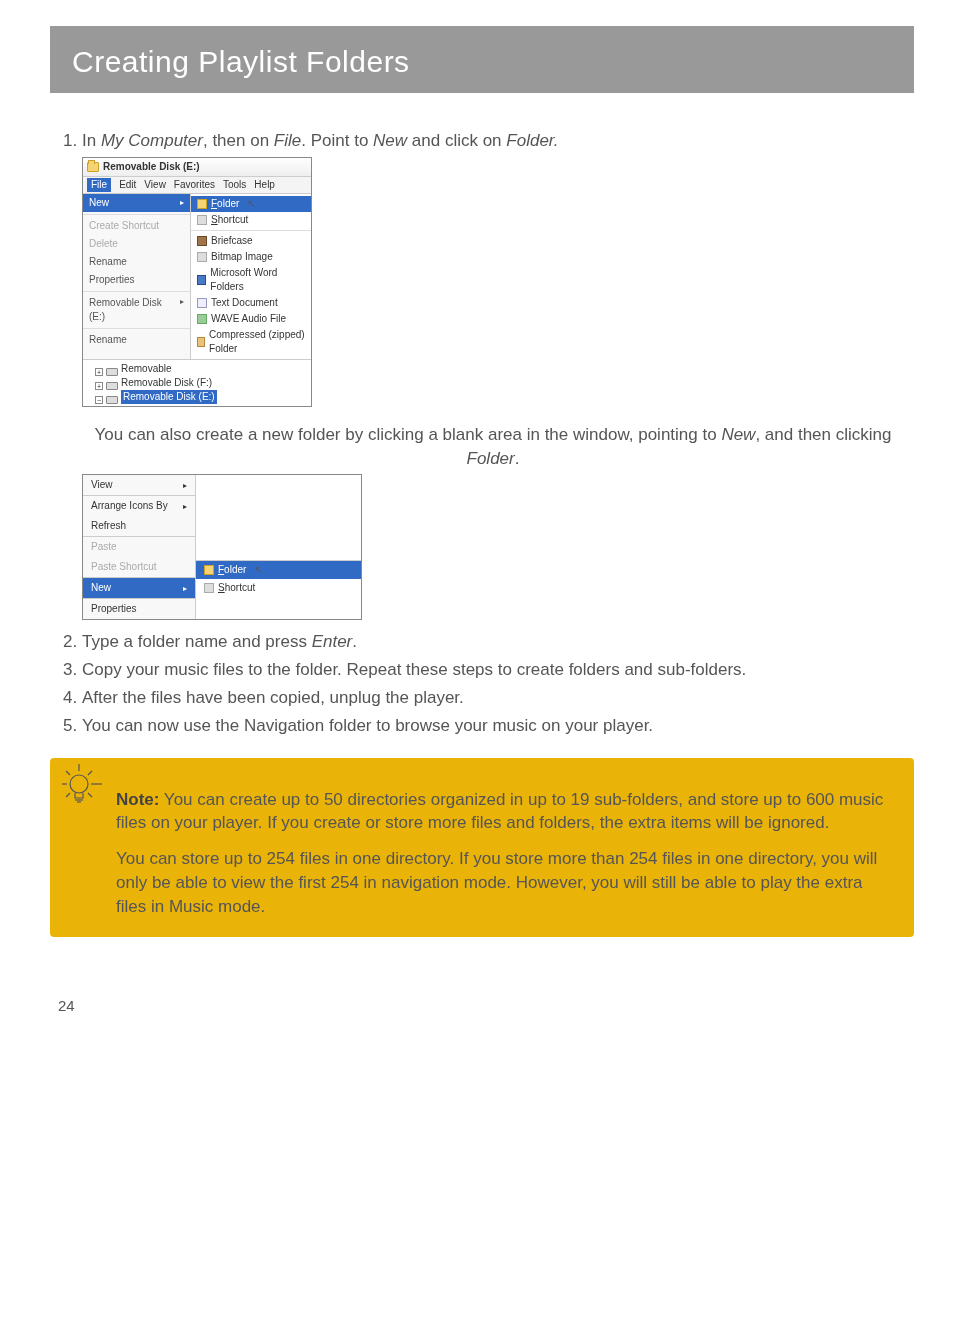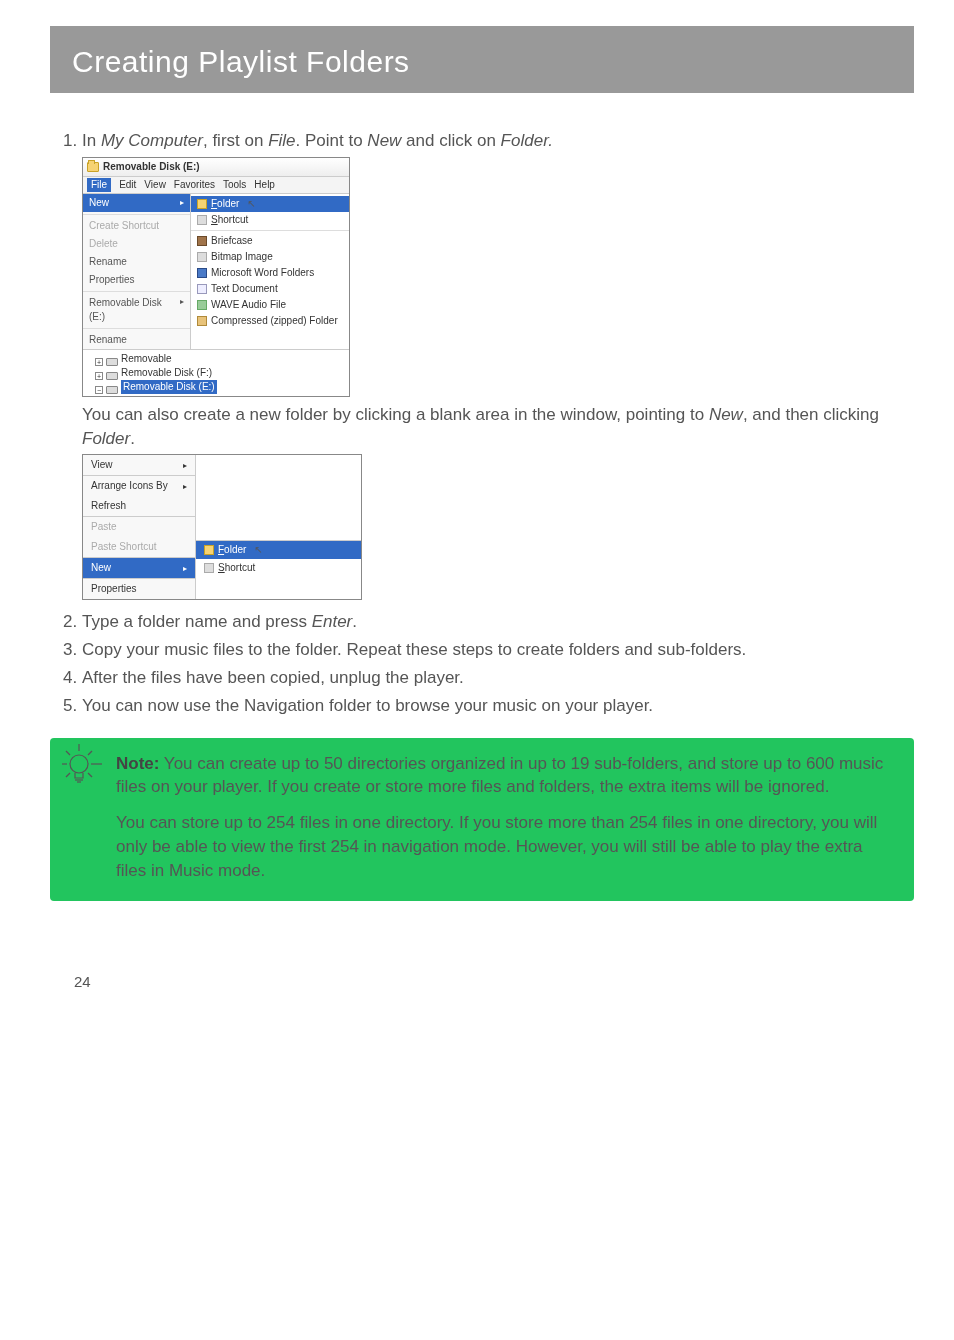--- a/index.html
+++ b/index.html
@@ -39,31 +39,32 @@
     padding-left: 24px;
   }
   ol.steps li {
     margin-bottom: 4px;
   }
   .italic { font-style: italic; }
   .sub-indent {
     margin-left: 24px;
     margin-top: 2px;
     margin-bottom: 4px;
+    text-align: center;
   }
 
   
   .screenshot {
     border: 1px solid #888;
     background: #fff;
-    margin: 4px 0 6px 24px;
+    margin: 4px 0 16px 24px;
     font-family: Tahoma, sans-serif;
     font-size: 10px;
     color: #333;
-    width: 268px;
+    width: 230px;
   }
   .win-titlebar {
     background: linear-gradient(#fff, #eee);
     border-bottom: 1px solid #ccc;
     padding: 2px 4px;
     font-weight: bold;
     font-size: 10px;
     display: flex;
     align-items: center;
     gap: 4px;
@@ -130,54 +131,54 @@
   .ctx-left .citem.hl{background:#316ac5;color:#fff;}
   .ctx-left hr{border:none;border-top:1px solid #ccc;margin:0;}
   .ctx-right{flex:1;background:#fff;border-left:1px solid #ccc;}
   .ctx-right .critem{padding:2px 8px;display:flex;align-items:center;gap:4px;}
   .ctx-right .critem.hl{background:#316ac5;color:#fff;}
   .ctx-right .blank{height:86px;border-bottom:1px solid #ccc;}
   .tri{font-size:8px;}
 
   
   .note-box{
-    background:#22c55e;
-    margin:20px 40px 12px 50px;
+    background:#eab308;
+    margin:20px 40px 0 50px;
     border-radius:4px;
-    padding:14px 20px 18px 66px;
+    padding:30px 20px 18px 66px;
     position:relative;
     font-size:17px;line-height:1.4;color:#555;
   }
   .note-box .bulb{
     position:absolute;left:2px;top:2px;width:54px;height:54px;
   }
   .note-box .bulb svg{width:54px;height:54px;}
   .note-box p{margin:0 0 12px 0;}
   .note-box p:last-child{margin-bottom:0;}
   .note-label{font-weight:700;font-family:Arial,sans-serif;color:#444;}
 
   .page-footer{
-    padding:60px 16px 24px 58px;font-size:15px;color:#555;margin-left:16px;
+    padding:60px 16px 24px 58px;font-size:15px;color:#555;
   }
 
   u.ul{text-decoration:underline;}
 </style>
 </head>
 <body>
 
 <div class="page">
   <div class="title-banner">
     <h1>Creating Playlist Folders</h1>
   </div>
 
   <div class="content">
 
     <ol class="steps">
       <li>
-        <span>In </span><span class="italic">My Computer</span><span>, first on </span><span class="italic">File</span><span>. Point to </span><span class="italic">New</span><span> and click on </span><span class="italic">Folder.</span>
+        <span>In </span><span class="italic">My Computer</span><span>, then on </span><span class="italic">File</span><span>. Point to </span><span class="italic">New</span><span> and click on </span><span class="italic">Folder.</span>
       </li>
     </ol>
 
     <div class="screenshot ss-wrap">
       <div class="win-titlebar">
         <span class="folder-glyph"></span>
         <span>Removable Disk (E:)</span>
       </div>
       <div class="win-menubar">
         <span class="highlighted">File</span>

